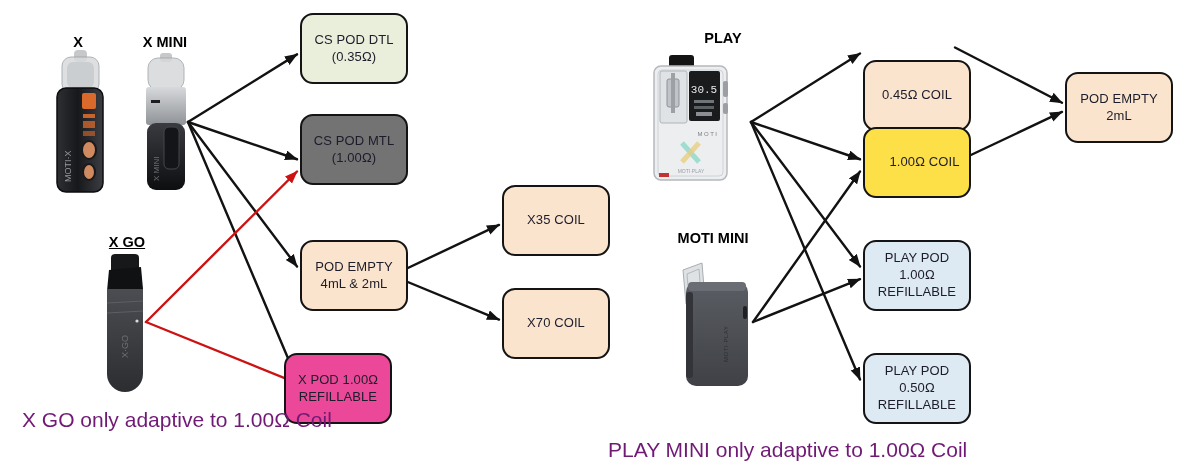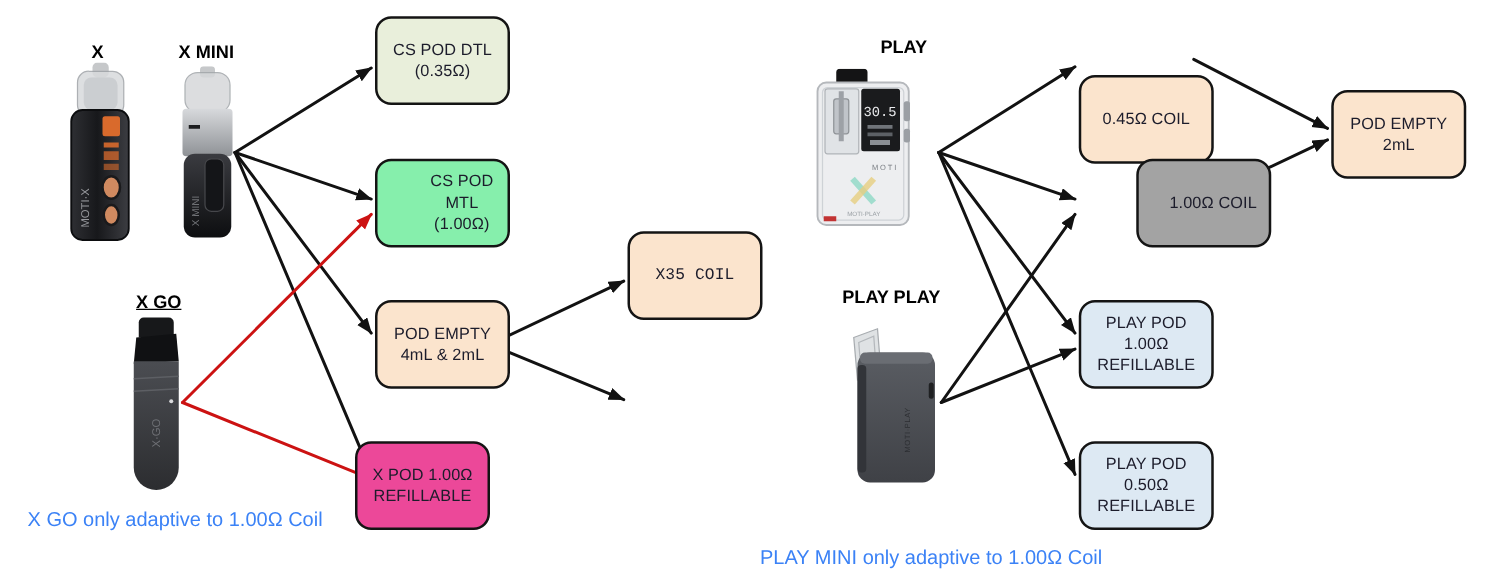--- a/index.html
+++ b/index.html
@@ -50,22 +50,22 @@
     transform: translateX(-50%);
     font-size: 14.5px;
     font-weight: bold;
     color: #000000;
     white-space: nowrap;
   }
 
   .caption {
     position: absolute;
     z-index: 3;
-    font-size: 16px;
-    color: #3b82f6;
+    font-size: 21px;
+    color: #701a75;
     white-space: nowrap;
   }
 </style>
 </head>
 <body>
 
 <div id="canvas">
 
   <svg id="edge-layer">
     <defs>
@@ -158,32 +158,33 @@
       <path d="M5 37 h36 v85 a18 18 0 0 1 -18 18 a18 18 0 0 1 -18 -18 z" fill="url(#ggo)"></path>
       <line x1="5" y1="51" x2="41" y2="49" stroke="#5d5f64" stroke-width="1.2"></line>
       <line x1="5" y1="61" x2="41" y2="59" stroke="#5d5f64" stroke-width="1.2"></line>
       <circle cx="35" cy="69" r="1.6" fill="#d9dadc"></circle>
       <text transform="rotate(-90)" x="-106" y="26" font-size="9" fill="#6e7075" font-family="Liberation Sans, sans-serif">X·GO</text>
     </svg>
   </div>
 
   <div class="node-box" style="left: 300px; top: 13px; background: rgb(233, 239, 219);">CS POD DTL
 (0.35Ω)</div>
-  <div class="node-box" style="left: 300px; top: 127px; background: #86efac; padding-left: 31px;">CS POD MTL
+  <div class="node-box" style="left: 300px; top: 114px; background: #737373;">CS POD MTL
 (1.00Ω)</div>
   <div class="node-box" style="left: 300px; top: 240px; background: rgb(251, 228, 205);">POD EMPTY
 4mL &amp; 2mL</div>
   <div class="node-box" style="left: 284px; top: 353px; background: #ec4899;">X POD 1.00Ω
 REFILLABLE</div>
-  <div class="node-box" style="left: 502px; top: 185px; background: rgb(251, 228, 205); font-family: Liberation Mono, monospace;">X35 COIL</div>
+  <div class="node-box" style="left: 502px; top: 185px; background: rgb(251, 228, 205);">X35 COIL</div>
+  <div class="node-box" style="left: 502px; top: 288px; background: rgb(251, 228, 205);">X70 COIL</div>
 
   <div class="caption" style="left:22px; top:408px;">X GO only adaptive to 1.00Ω Coil</div>
 
   <div class="device-label" style="left:711px; top:30px;margin-left:12px;">PLAY</div>
-  <div class="device-label" style="left:713px; top:230px;">PLAY PLAY</div>
+  <div class="device-label" style="left:713px; top:230px;">MOTI MINI</div>
 
   <div class="device" style="left:652px; top:55px;">
     <svg width="78" height="126" viewBox="0 0 78 126">
       <rect x="17" y="0" width="25" height="13" rx="3" fill="#141415"></rect>
       <rect x="2" y="11" width="73" height="114" rx="7" fill="#edeef0" stroke="#b5b8bc" stroke-width="1.5"></rect>
       <rect x="6" y="15" width="65" height="106" rx="4" fill="none" stroke="#ced2d6"></rect>
       <rect x="8" y="16" width="27" height="52" rx="2" fill="#e0e3e6" stroke="#b0b4b8"></rect>
       <rect x="15" y="24" width="12" height="28" rx="2" fill="#c0c4c9" stroke="#8f9397"></rect>
       <rect x="19" y="18" width="4" height="40" fill="#9da1a6"></rect>
       <rect x="37" y="16" width="31" height="50" rx="2" fill="#1a1b1d"></rect>
@@ -213,21 +214,21 @@
       <path d="M11 16 L23 11 L25 38 L13 41 z" fill="none" stroke="#b4b8bc"></path>
       <rect x="10" y="24" width="62" height="104" rx="10" fill="url(#gpm)"></rect>
       <rect x="12" y="24" width="58" height="9" rx="4" fill="#6a6d73"></rect>
       <rect x="10" y="34" width="7" height="86" rx="3" fill="#323439"></rect>
       <rect x="67" y="48" width="4" height="13" rx="2" fill="#1f2022"></rect>
       <text transform="rotate(-90)" x="-104" y="52" font-size="6" fill="#2c2e32" letter-spacing="0.5" font-family="Liberation Sans, sans-serif">MOTI·PLAY</text>
     </svg>
   </div>
 
   <div class="node-box" style="left: 863px; top: 12px; background: rgb(251, 228, 205); margin-top: 48px;">0.45Ω COIL</div>
-  <div class="node-box" style="left: 909px; top: 127px; background: #a3a3a3; padding-left: 15px;">1.00Ω COIL</div>
+  <div class="node-box" style="left: 863px; top: 127px; background: #fde047; padding-left: 15px;">1.00Ω COIL</div>
   <div class="node-box" style="left: 863px; top: 240px; background: rgb(221, 233, 243);">PLAY POD
 1.00Ω
 REFILLABLE</div>
   <div class="node-box" style="left: 863px; top: 353px; background: rgb(221, 233, 243);">PLAY POD
 0.50Ω
 REFILLABLE</div>
   <div class="node-box" style="left: 1065px; top: 72px; background: rgb(251, 228, 205);">POD EMPTY
 2mL</div>
 
   <div class="caption" style="left:608px; top:400px;margin-top:38px;">PLAY MINI only adaptive to 1.00Ω Coil</div>

